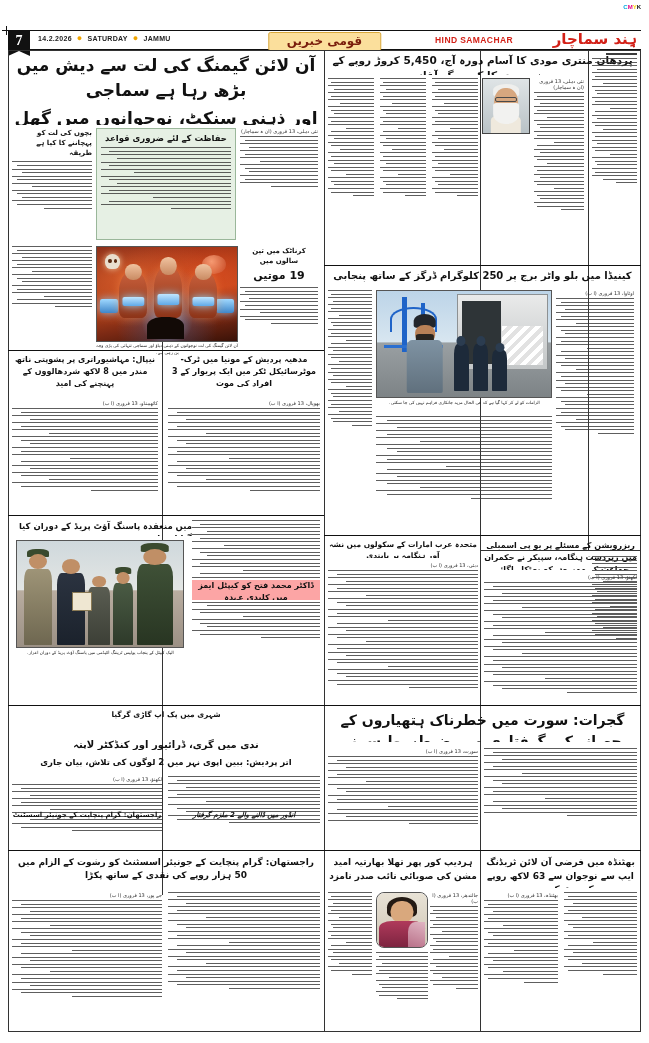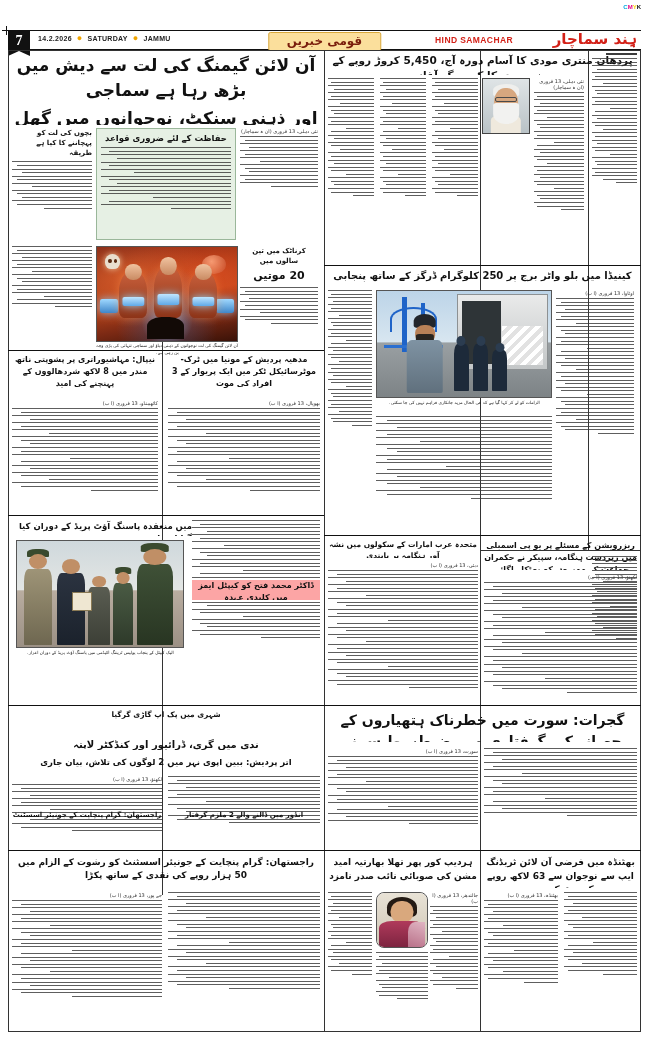--- a/index.html
+++ b/index.html
@@ -373,21 +373,21 @@
             <div class="head"></div>
             <div class="dev"></div>
           </div>
         <div class="silhouette"></div>
       </div>
     </div>
     <div class="cap" style="left:88px;top:293px;width:142px;">آن لائن گیمنگ کی لت نوجوانوں کے ذہنی دباؤ اور سماجی تنہائی کی بڑی وجہ بن رہی ہے۔</div>
 
     <div class="blk" style="left:232px;top:196px;width:78px;height:100px;">
       <div class="hl" style="font-size:7px;">کرناٹک میں تین سالوں میں</div>
-      <div class="hl" style="font-size:11px;margin:2px 0 3px;">20 موتیں</div>
+      <div class="hl" style="font-size:11px;margin:2px 0 3px;">19 موتیں</div>
       <div class="body-col">
         <div class="ln s1"></div>
           <div class="ln s2"></div>
           <div class="ln s1"></div>
           <div class="ln s3"></div>
         <div class="ln s1"></div>
           <div class="ln s2"></div>
           <div class="ln s1"></div>
           <div class="ln s4"></div>
         <div class="ln s1"></div>
@@ -1285,18 +1285,18 @@
         <div class="ln s2"></div>
       <div class="ln s4"></div>
         <div class="ln s1"></div>
         <div class="ln s2"></div>
         <div class="ln s6"></div>
     </div>
 
     <div class="blk" style="left:4px;top:760px;width:150px;height:14px;">
       <div class="hl" style="font-size:7px;">راجستھان: گرام پنچایت کے جونیئر اسسٹنٹ</div>
     </div>
-    <div class="blk" style="left:160px;top:760px;width:152px;height:14px;">
+    <div class="blk" style="left:160px;top:760px;width:152px;height:14px;font-style:italic;">
       <div class="hl" style="font-size:7px;">انڈور میں ڈالنے والے 2 ملزم گرفتار</div>
     </div>
 
   </div>
 </div>
 
 </body></html>

